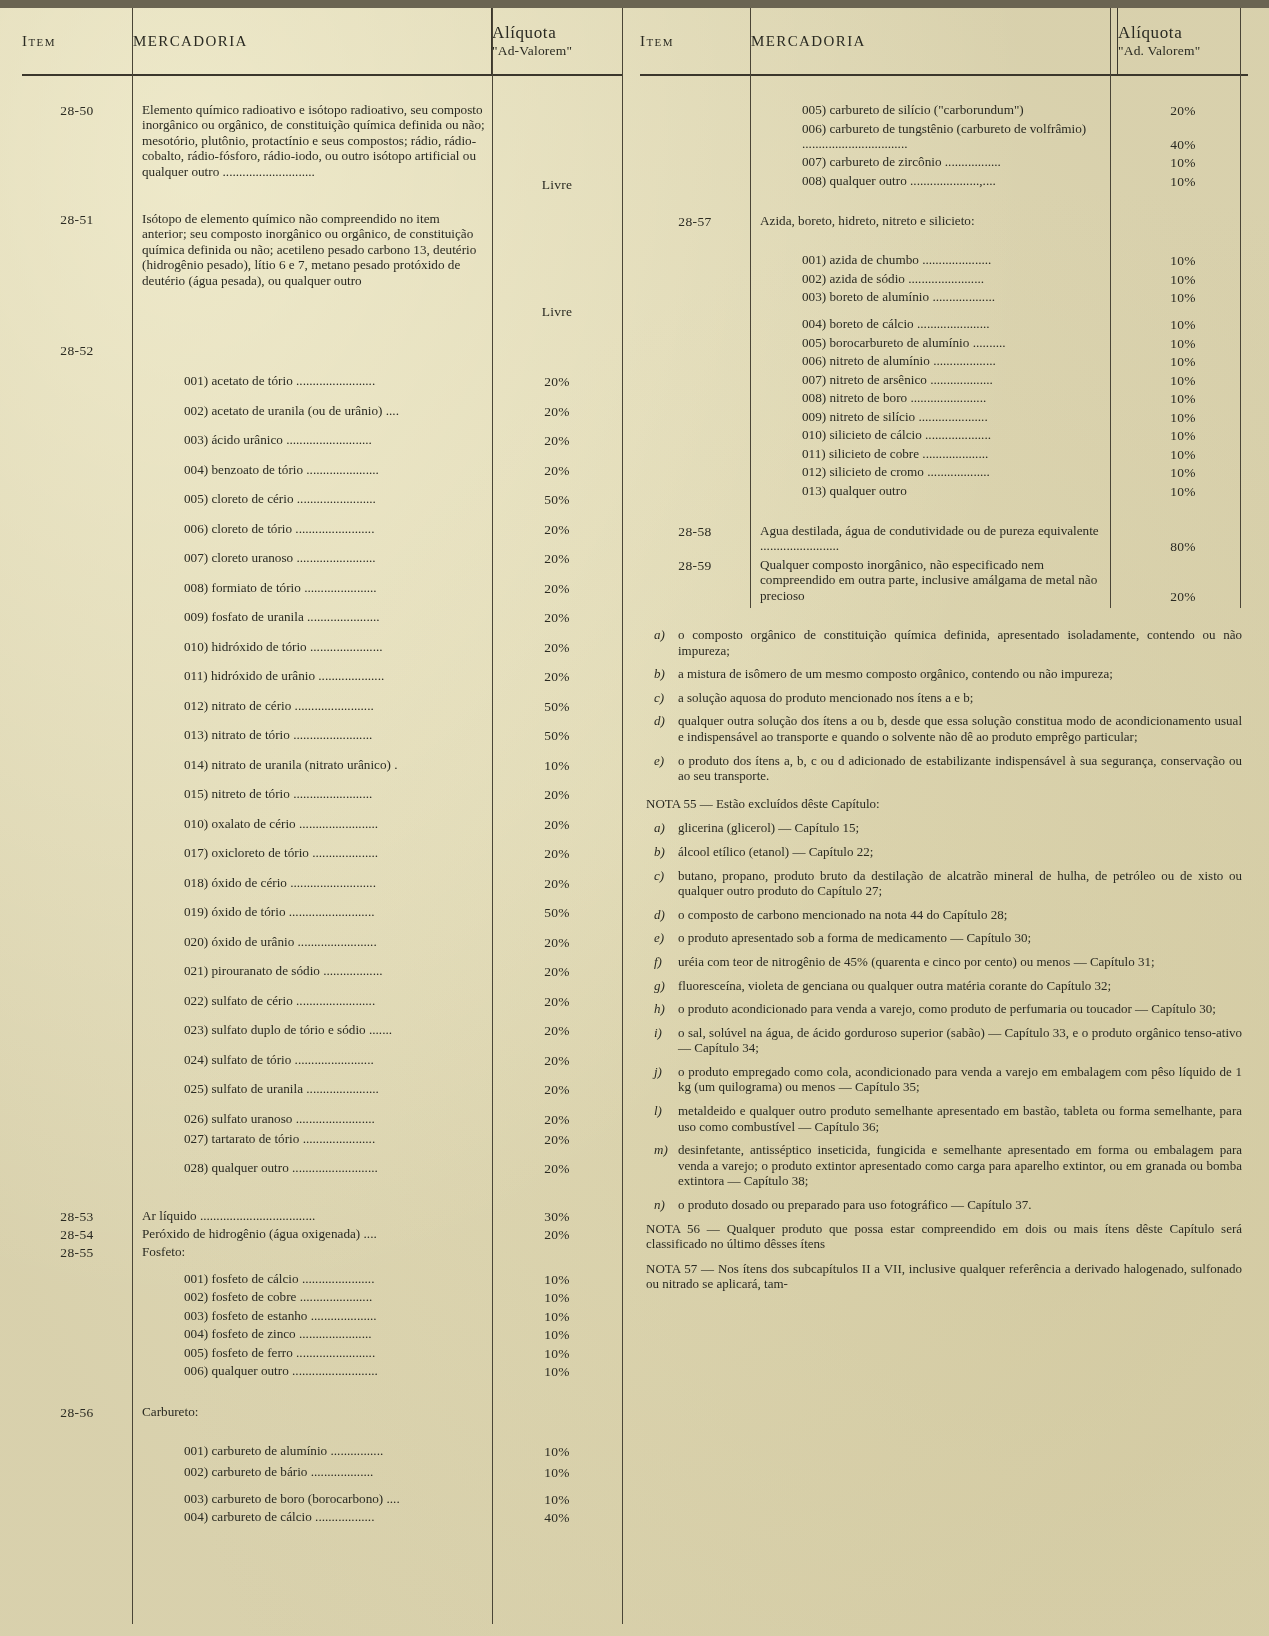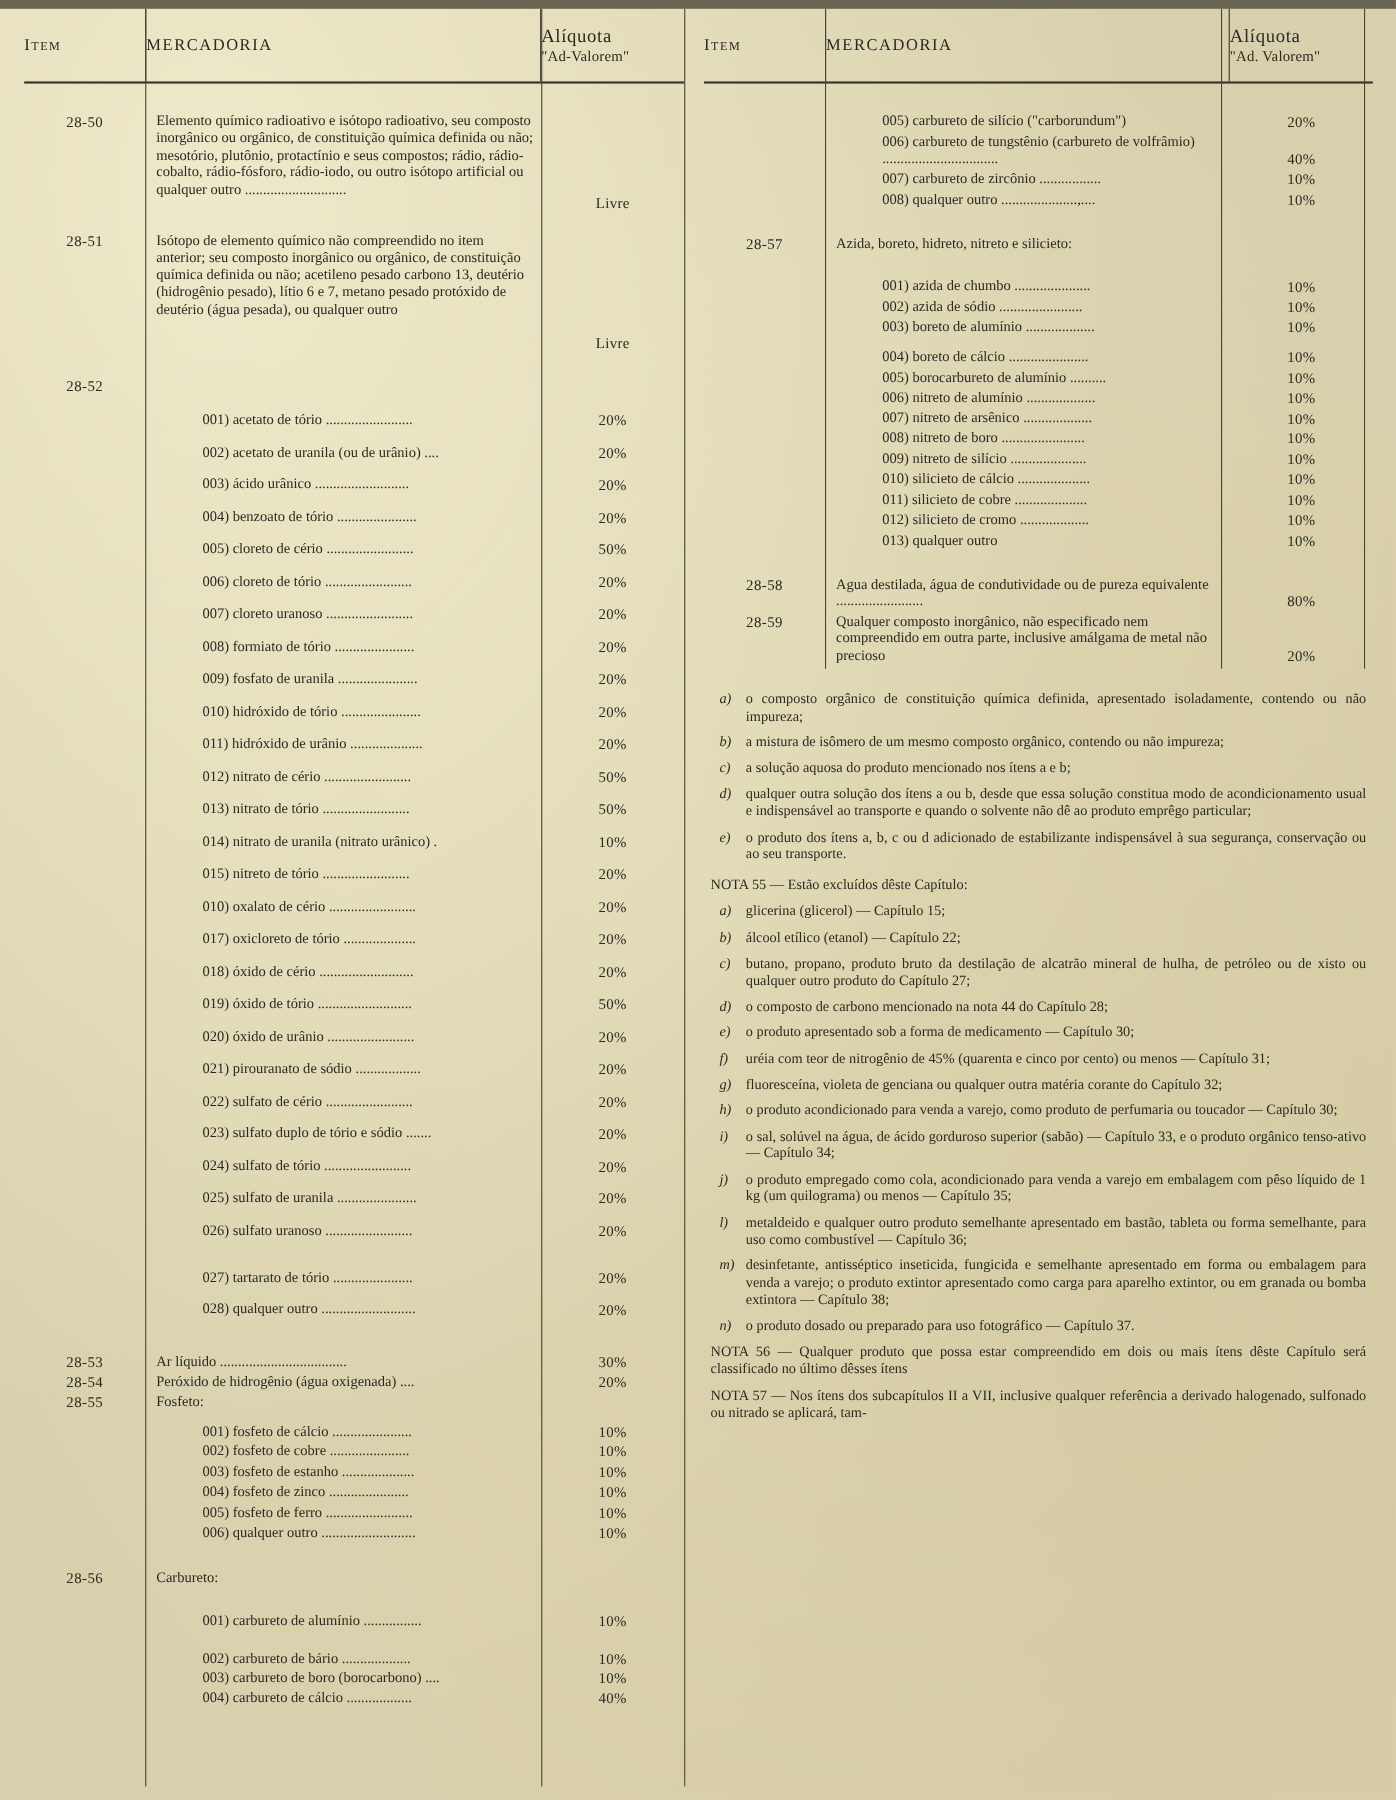--- a/index.html
+++ b/index.html
@@ -300,21 +300,21 @@
             </div>
           <div class="ali">20%</div>
         </div>
         <div class="row" style="margin-bottom:12.5px">
           <div class="item"></div>
           <div class="desc">
               <span class="sub"><span>025)</span> <span>sulfato de uranila ......................</span></span>
             </div>
           <div class="ali">20%</div>
         </div>
-        <div class="row" style="margin-bottom:25px">
+        <div class="row" style="margin-bottom:3px">
           <div class="item"></div>
           <div class="desc">
               <span class="sub"><span>026)</span> <span>sulfato  uranoso ........................</span></span>
             </div>
           <div class="ali">20%</div>
         </div>
         <div class="row" style="margin-bottom:12.5px">
           <div class="item"></div>
           <div class="desc">
               <span class="sub"><span>027)</span> <span>tartarato de tório ......................</span></span>
@@ -399,28 +399,28 @@
 
       <div class="row">
         <div class="item">28-56</div>
         <div class="desc">Carbureto:</div>
         <div class="ali"></div>
       </div>
 
       <div class="gap22"></div>
 
       <div>
-        <div class="row" style="margin-bottom:18px">
+        <div class="row" style="margin-bottom:4px">
           <div class="item"></div>
           <div class="desc">
               <span class="sub"><span>001)</span> <span>carbureto de alumínio ................</span></span>
             </div>
           <div class="ali">10%</div>
         </div>
-        <div class="row" style="margin-bottom:0">
+        <div class="row" style="margin-bottom:10px">
           <div class="item"></div>
           <div class="desc">
               <span class="sub"><span>002)</span> <span>carbureto de bário ...................</span></span>
             </div>
           <div class="ali">10%</div>
         </div>
         <div class="row" style="margin-bottom:1.5px">
           <div class="item"></div>
           <div class="desc">
               <span class="sub"><span>003)</span> <span>carbureto de boro (borocarbono) ....</span></span>

